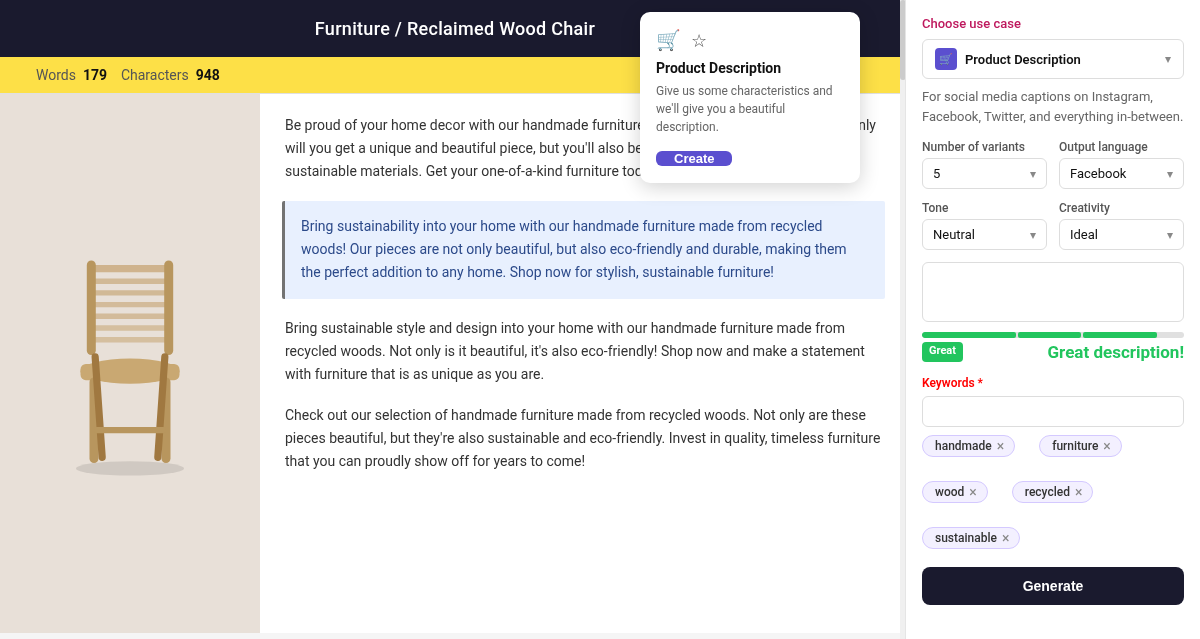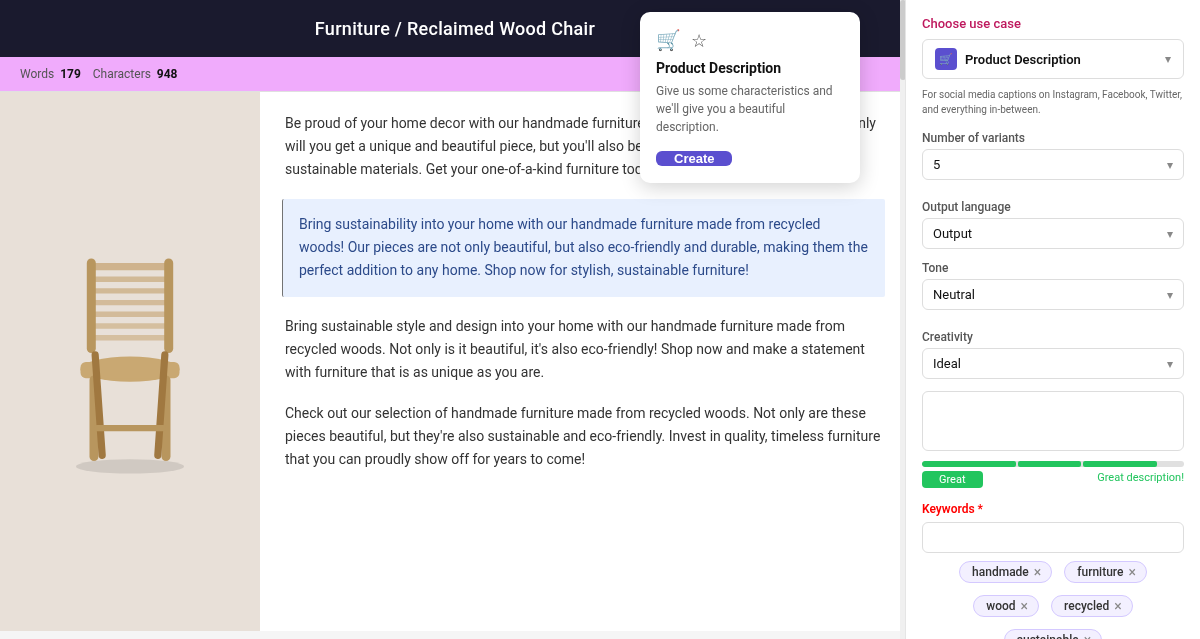--- a/index.html
+++ b/index.html
@@ -27,24 +27,24 @@
       color: #fff;
       text-align: center;
       padding: 18px 20px;
       font-size: 18px;
       font-weight: 500;
       letter-spacing: 0.3px;
     }
 
     
     .stats-bar {
-      background: #f0abfc;
-      padding: 10px 20px;
+      background: #fde047;
+      padding: 10px 36px;
       border-bottom: 1px solid #e0e0e0;
-      font-size: 12px;
+      font-size: 14px;
       color: #555;
     }
     .stats-bar strong { color: #111; font-weight: 700; }
 
     
     .content-layout {
       display: flex;
       flex-direction: row;
       height: calc(639px - 100px);
     }
@@ -76,21 +76,21 @@
 
     .text-paragraph {
       font-size: 14px;
       line-height: 1.65;
       color: #333;
       margin-bottom: 18px;
     }
 
     .text-paragraph.highlighted {
       background: #e8f0fe;
-      border-left: 1px solid #737373;
+      border-left: 3px solid #737373;
       padding: 14px 16px;
       border-radius: 2px;
       color: #2c4a8a;
       margin-left: -3px;
     }
 
     
     .tooltip-popup {
       position: absolute;
       top: 12px;
@@ -191,31 +191,30 @@
       font-size: 11px;
     }
     .use-case-label {
       font-size: 13px;
       font-weight: 600;
       color: #111;
     }
     .chevron-icon { color: #888; font-size: 12px; }
 
     .use-case-desc {
-      font-size: 10px;
+      font-size: 13px;
       color: #666;
       line-height: 1.5;
       margin-bottom: 14px;
     }
 
     .options-row {
       display: flex;
-      gap: 20px;
+      gap: 12px;
       margin-bottom: 12px;
-      flex-direction: column;
     }
     .option-group {
       flex: 1;
     }
     .option-label {
       font-size: 12px;
       color: #555;
       margin-bottom: 4px;
       font-weight: 500;
     }
@@ -271,25 +270,25 @@
     .quality-labels {
       display: flex;
       justify-content: space-between;
       font-size: 11px;
       margin-bottom: 14px;
     }
     .quality-great {
       background: #22c55e;
       color: #fff;
       border-radius: 4px;
-      padding: 2px 17px;
+      padding: 2px 7px;
       font-size: 11px;
-      font-weight: 400;
-    }
-    .quality-right { color: #22c55e; font-size: 11px; font-weight: 400; margin-left: 28px; }
+      font-weight: 700;
+    }
+    .quality-right { color: #22c55e; font-size: 17px; font-weight: 700; margin-left: 28px; }
 
     
     .keywords-label {
       font-size: 12px;
       font-weight: 600;
       color: #333;
       margin-bottom: 6px;
     }
     .keywords-label span { color: red; }
     .keywords-input {
@@ -298,23 +297,22 @@
       border-radius: 6px;
       padding: 7px 10px;
       font-size: 13px;
       color: #333;
       margin-bottom: 8px;
       outline: none;
     }
     .keyword-tags {
       display: flex;
       flex-wrap: wrap;
-      gap: 12px;
-      margin-bottom: 6px;
-      justify-content: center;
+      gap: 24px;
+      margin-bottom: 14px;
     }
     .keyword-tag {
       display: flex;
       align-items: center;
       gap: 5px;
       background: #f3f0ff;
       border: 1px solid #d4c9ff;
       border-radius: 20px;
       padding: 3px 10px 3px 12px;
       font-size: 12px;
@@ -464,21 +462,21 @@
     <div class="option-group">
       <div class="option-label">Number of variants</div>
       <div class="option-select">
         <span>5</span>
         <span class="chevron-icon">▾</span>
       </div>
     </div>
     <div class="option-group">
       <div class="option-label">Output language</div>
       <div class="option-select">
-        <span>Output</span>
+        <span>Facebook</span>
         <span class="chevron-icon">▾</span>
       </div>
     </div>
   </div>
 
   
   <div class="options-row">
     <div class="option-group">
       <div class="option-label">Tone</div>
       <div class="option-select">

